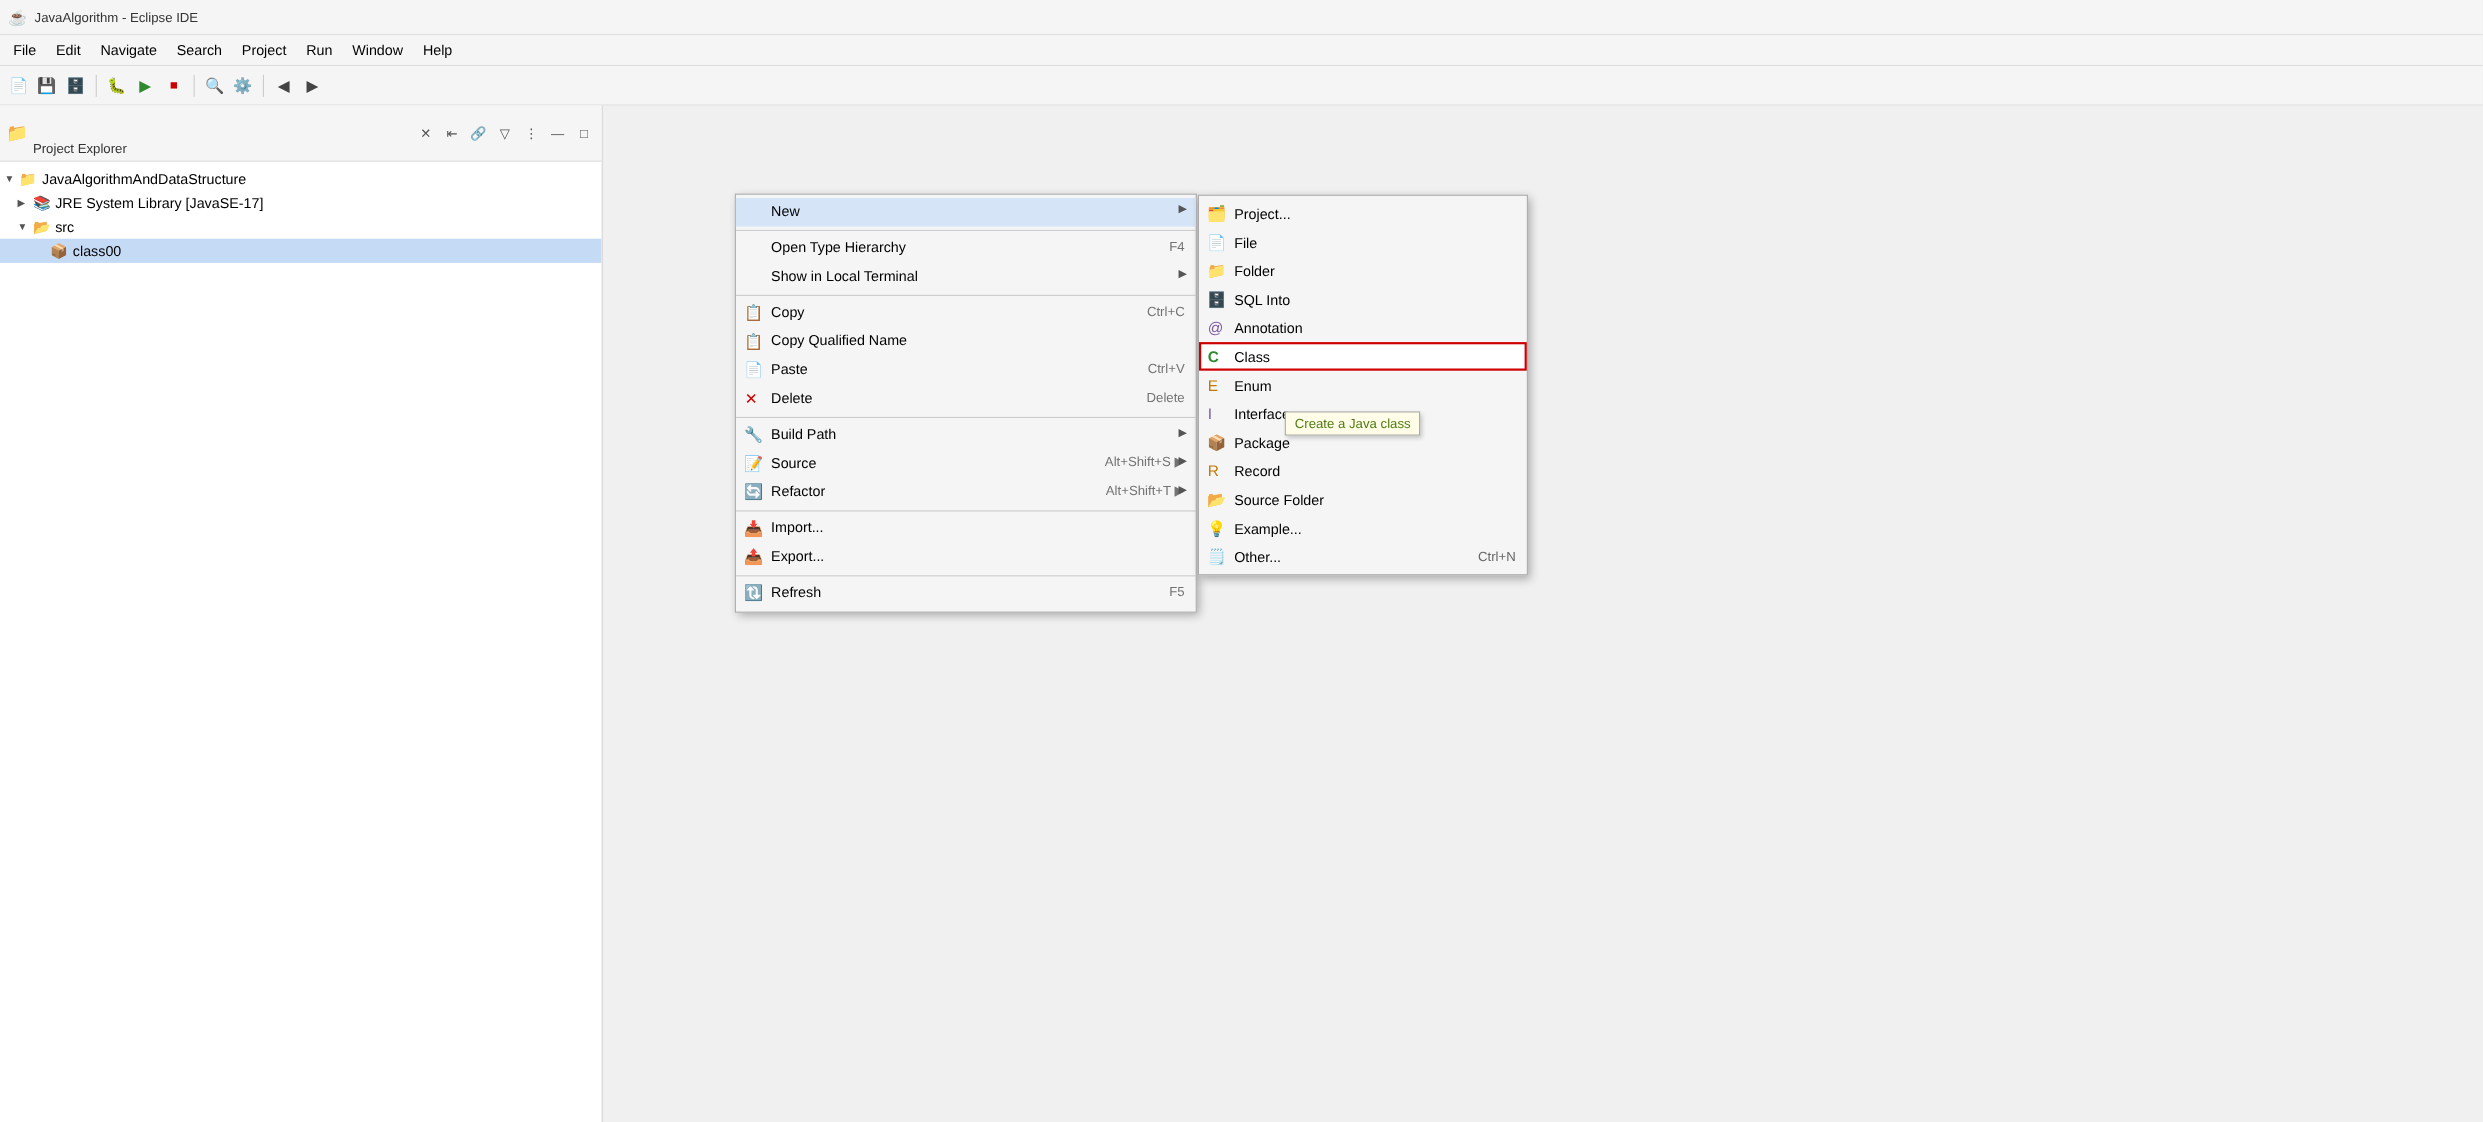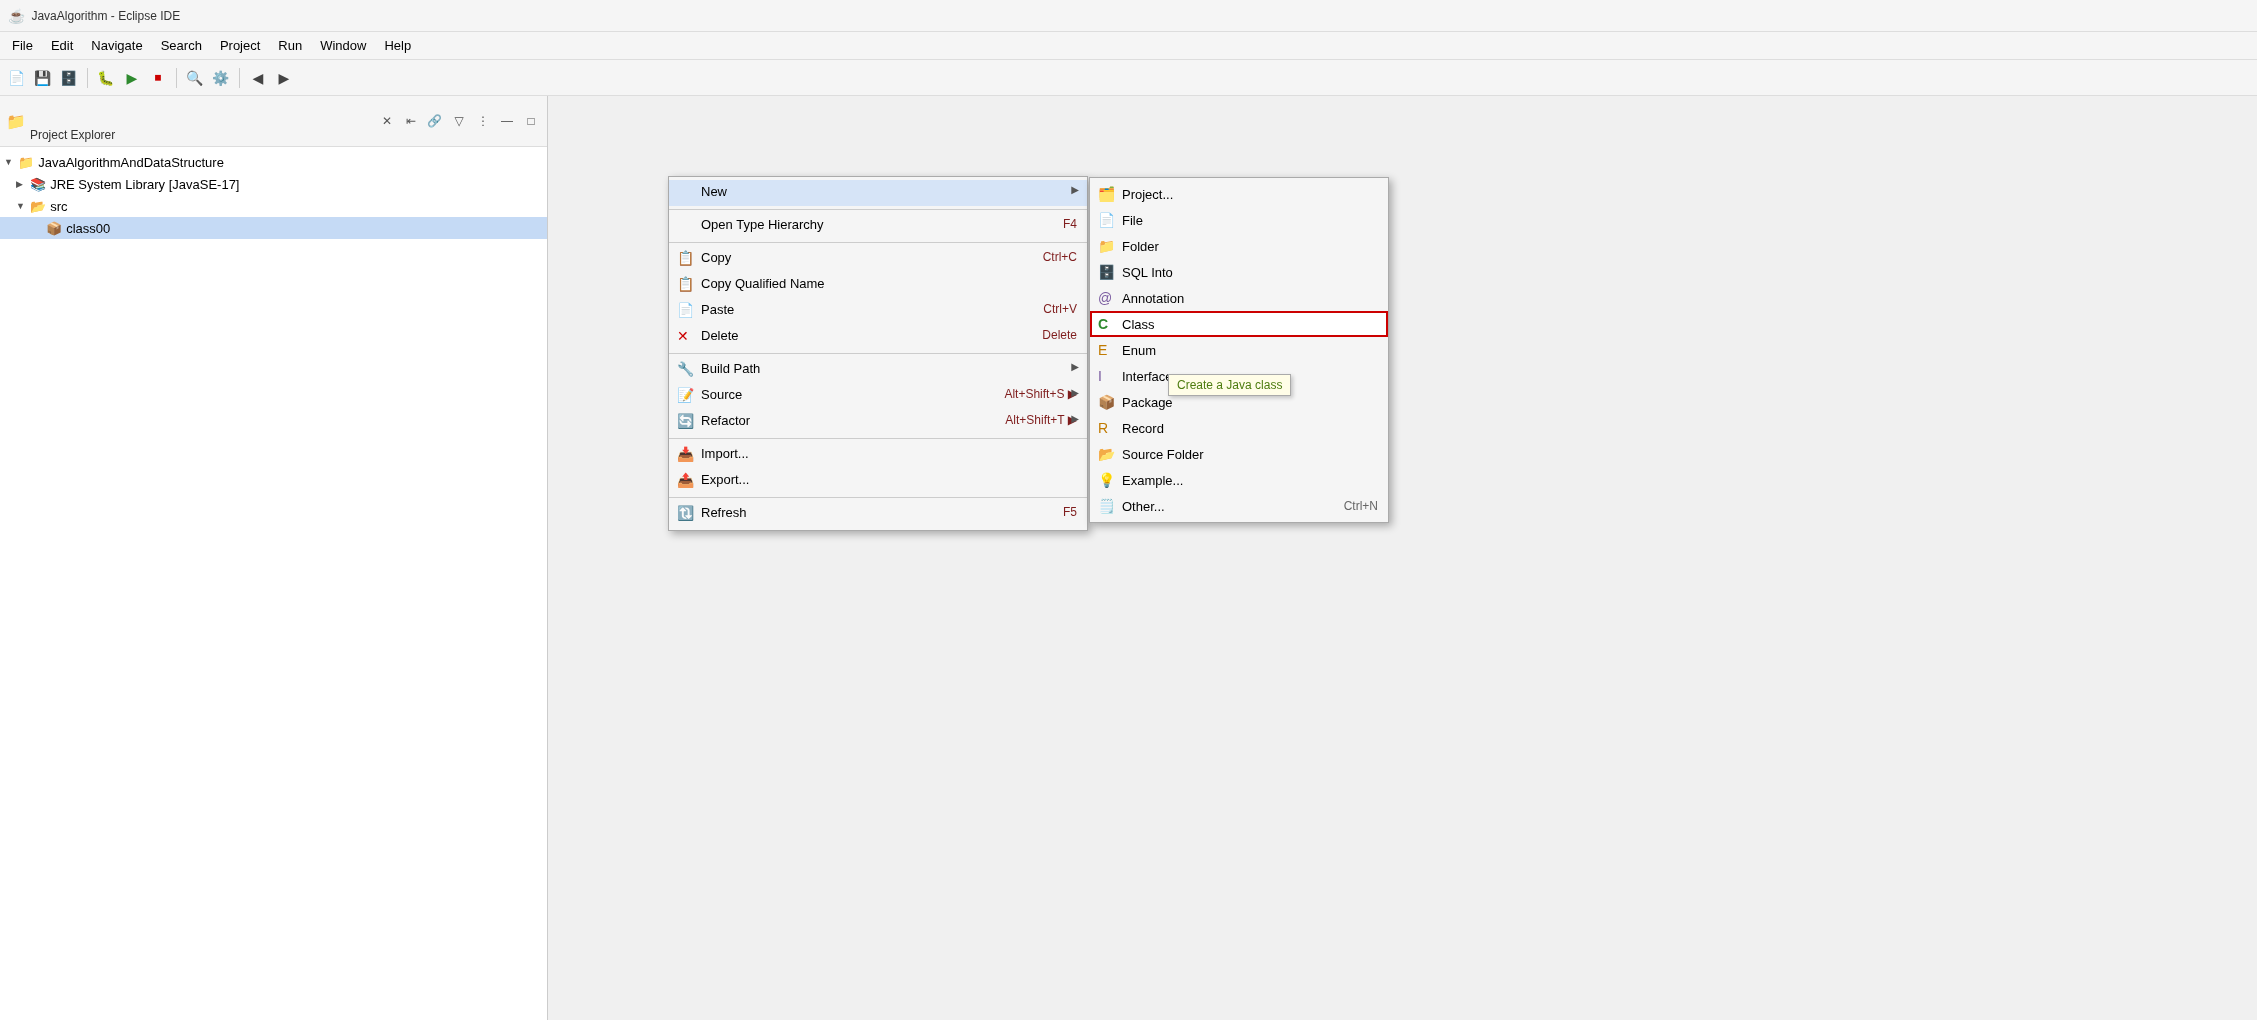--- a/index.html
+++ b/index.html
@@ -160,21 +160,21 @@
       color: #555;
     }
     .cm-item.disabled { color: #aaa; cursor: default; }
     .cm-item .cm-icon {
       position: absolute;
       left: 8px;
       font-size: 14px;
     }
     .cm-shortcut {
       margin-left: auto;
-      color: #7f1d1d;
+      color: #737373;
       font-size: 12px;
       padding-left: 20px;
     }
     .cm-separator {
       height: 1px;
       background: #ccc;
       margin: 3px 0;
     }
     .cm-item.active { background: #d6e4f7; }
 
@@ -338,20 +338,23 @@
       </div>
 
       <div class="cm-separator"></div>
 
       <div class="cm-item">
         <span>Open Type Hierarchy</span>
         <span class="cm-shortcut">F4</span>
       </div>
 
 
+      <div class="cm-item cm-has-sub">
+        <span>Show in Local Terminal</span>
+      </div>
       <div class="cm-separator"></div>
 
       <div class="cm-item">
         <span class="cm-icon icon-copy">📋</span>
         <span>Copy</span>
         <span class="cm-shortcut">Ctrl+C</span>
       </div>
 
       <div class="cm-item">
         <span class="cm-icon icon-copy">📋</span>

